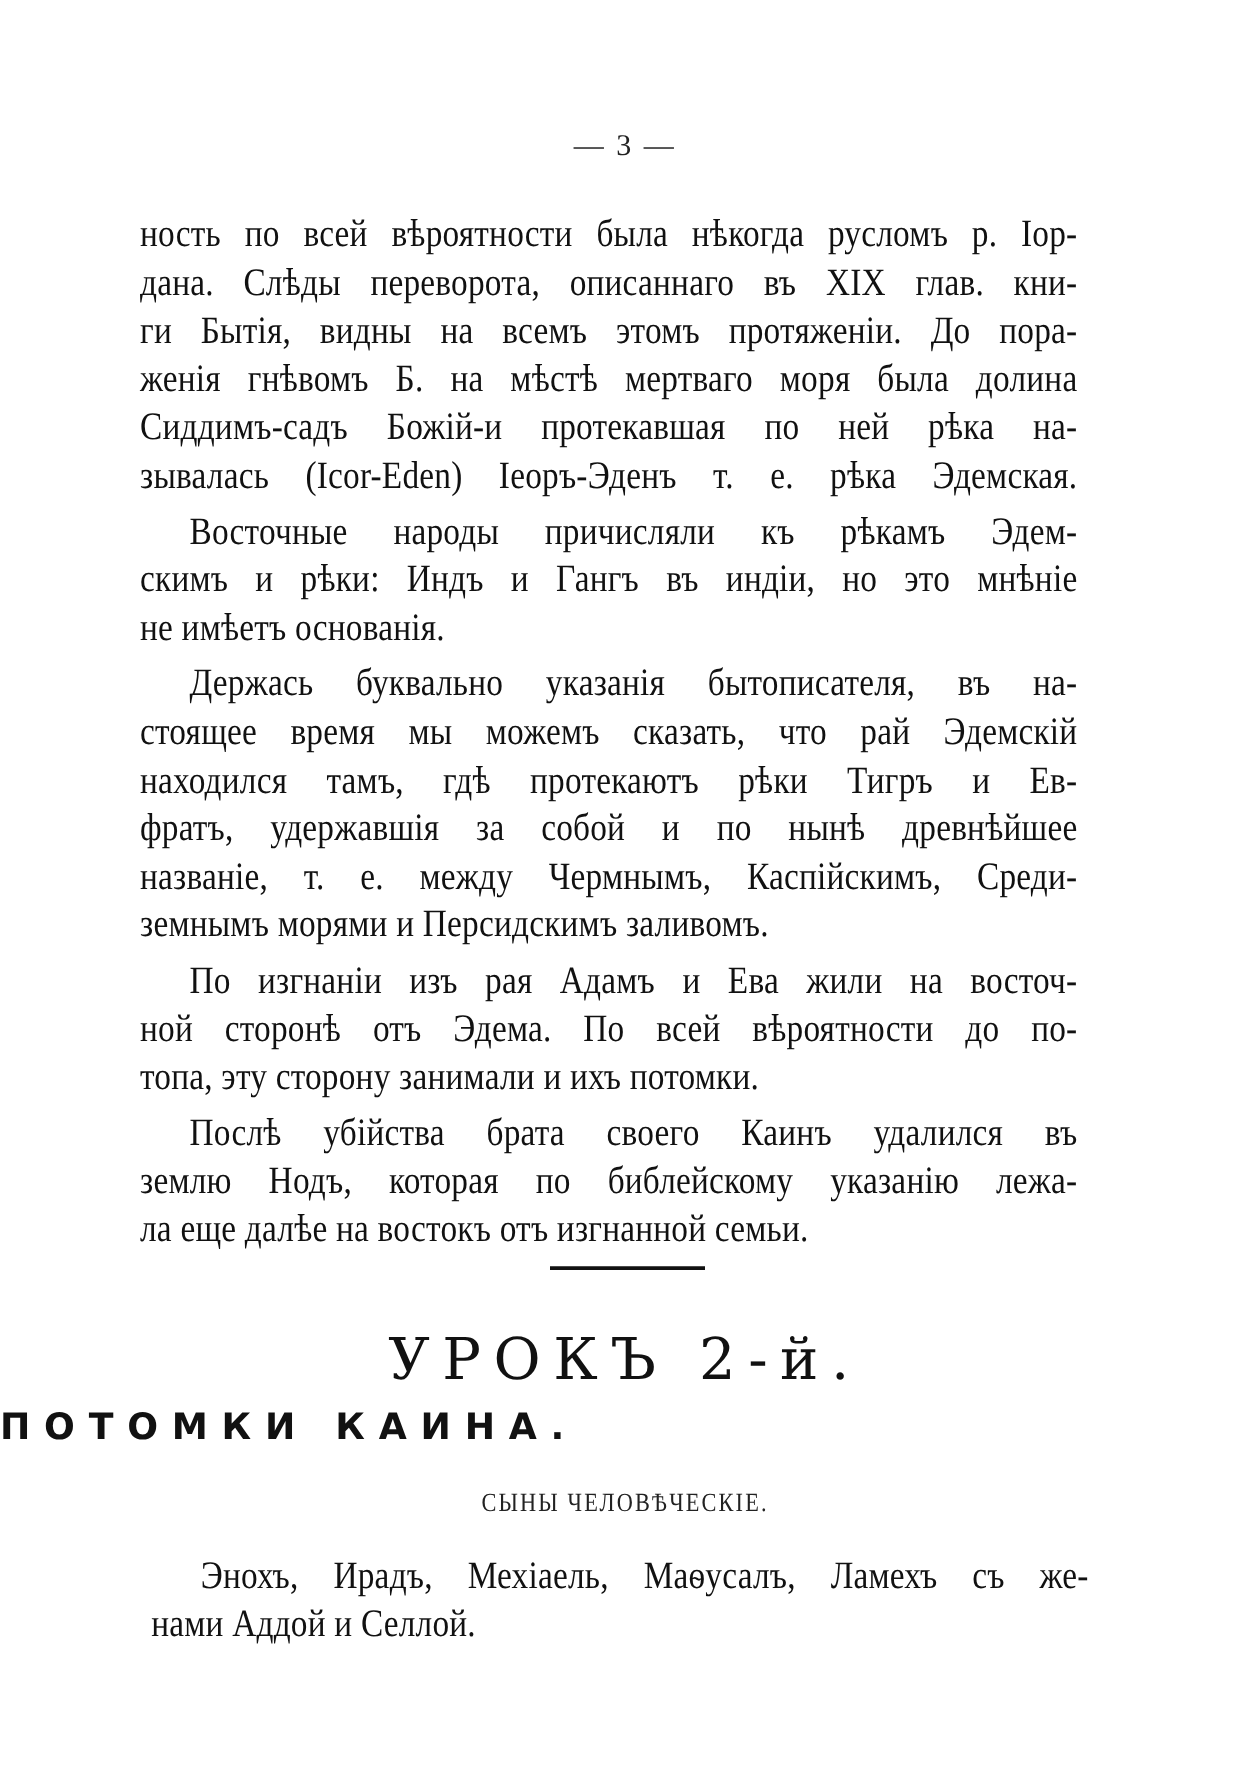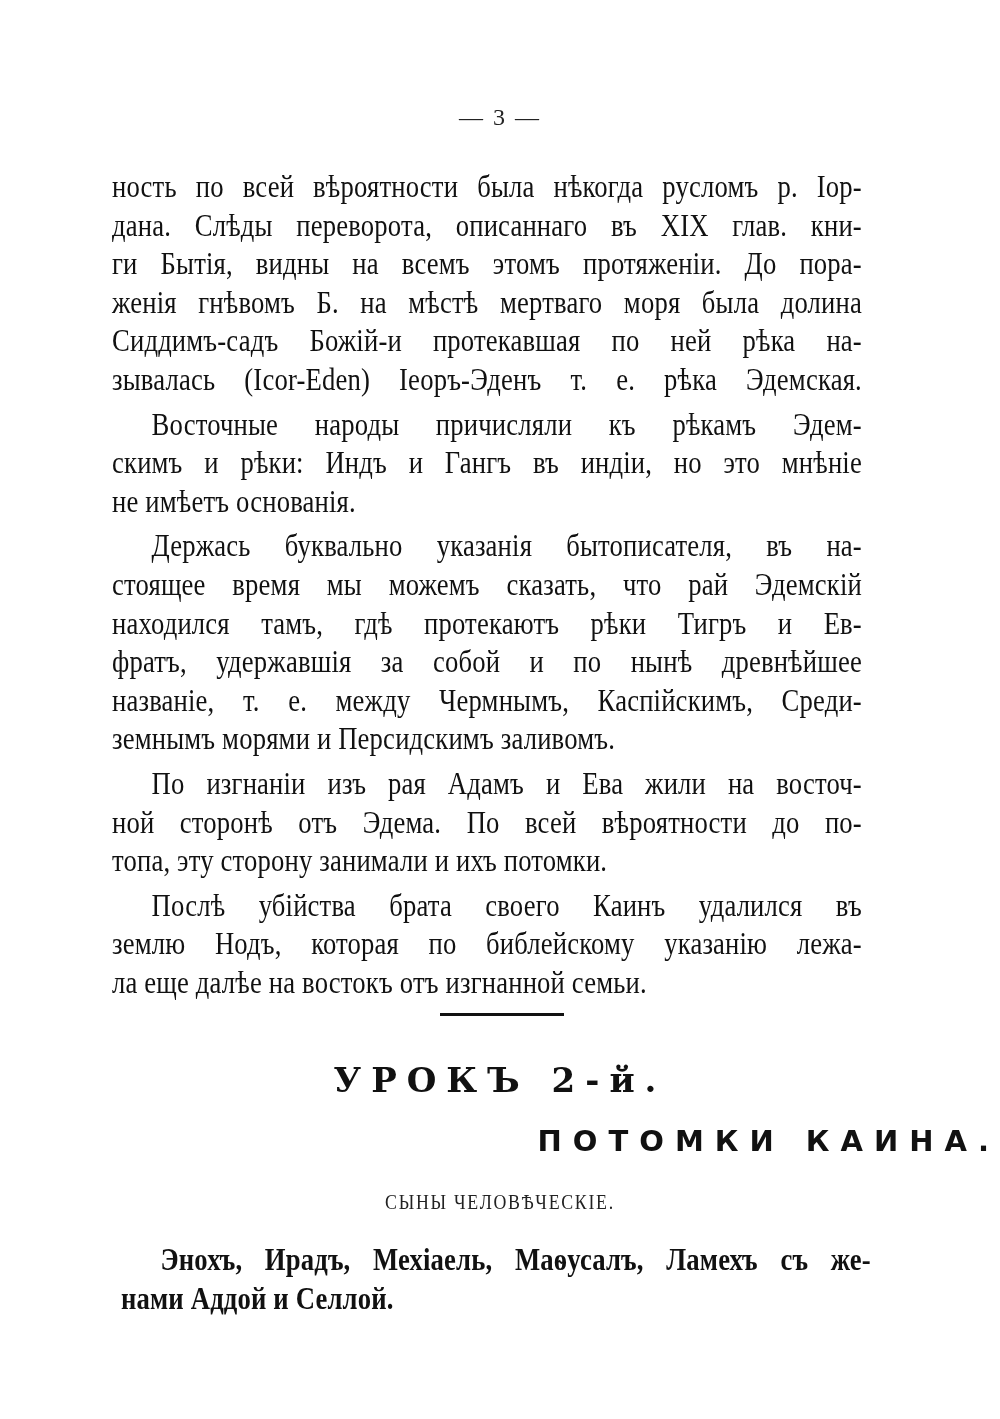--- a/index.html
+++ b/index.html
@@ -61,30 +61,30 @@
       height: 3px;
       background: #111;
     }
     .lesson-title {
       position: absolute;
       top: 1060px;
       left: 0;
       width: 1000px;
       text-align: center;
       font-family: "DejaVu Serif", serif;
-      font-weight: bold;
-      font-size: 34px;
+      font-weight: normal;
+      font-size: 46px;
       letter-spacing: 10px;
     }
     .chapter-title {
       position: absolute;
       top: 1124px;
       left: 0;
       width: 1000px;
-      text-align: right;
+      text-align: left;
       font-family: "DejaVu Sans", sans-serif;
       font-weight: bold;
       font-size: 29px;
       letter-spacing: 11px;
     }
     .subtitle {
       position: absolute;
       top: 1190px;
       left: 0;
       width: 1000px;
@@ -94,21 +94,20 @@
       letter-spacing: 2px;
       transform: scaleX(0.85);
       transform-origin: center;
       color: #222;
     }
     .final-text {
       position: absolute;
       left: 121px;
       top: 1241px;
       width: 760px;
-      font-weight: bold;
     }
   </style>
 </head>
 <body>
 
 <div class="page-number">— 3 —</div>
 
 <div class="body-text">
   <div class="line">ность по всей вѣроятности была нѣкогда русломъ р. Іор-</div>
   <div class="line">дана. Слѣды переворота, описаннаго въ XIX глав. кни-</div>

